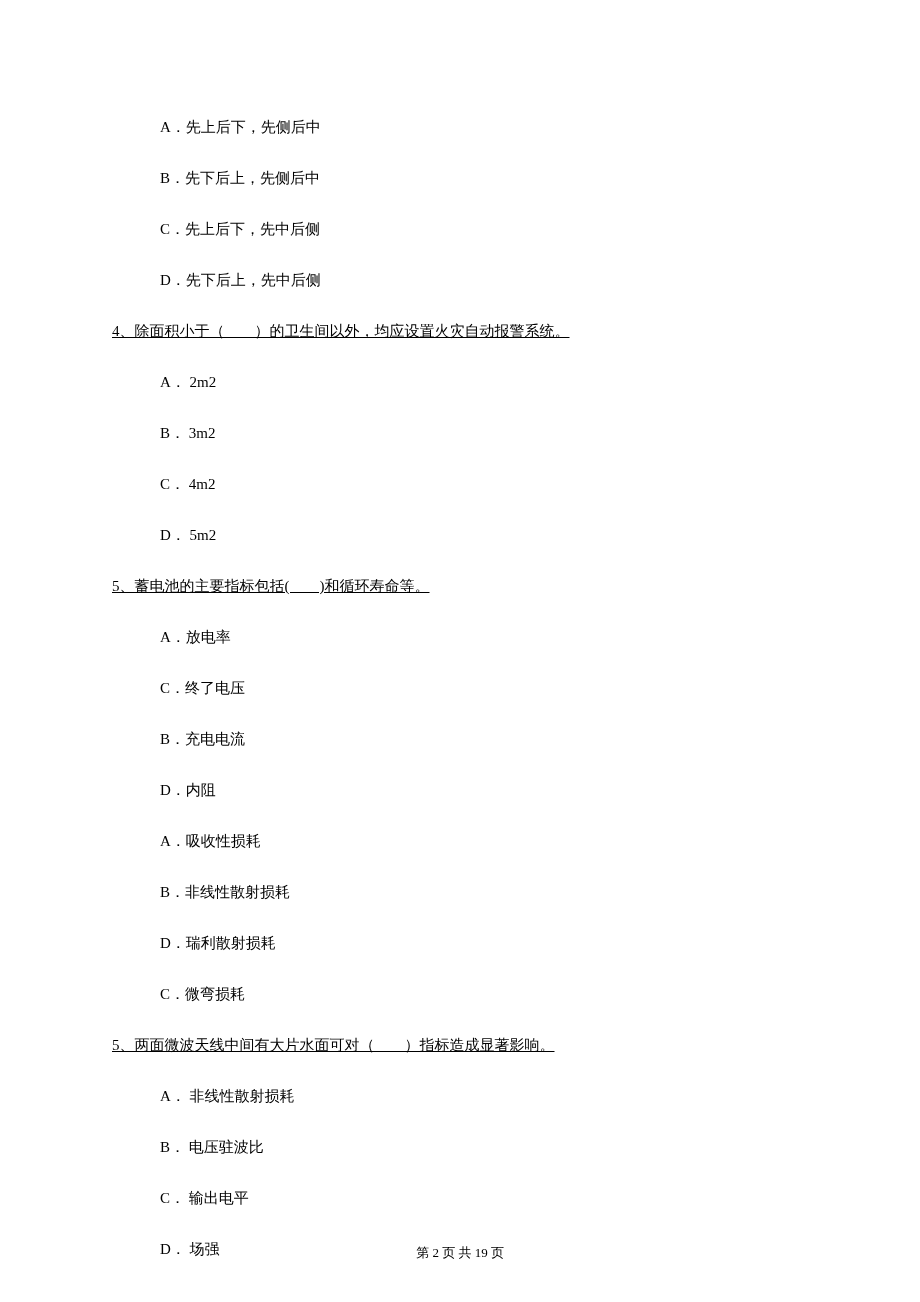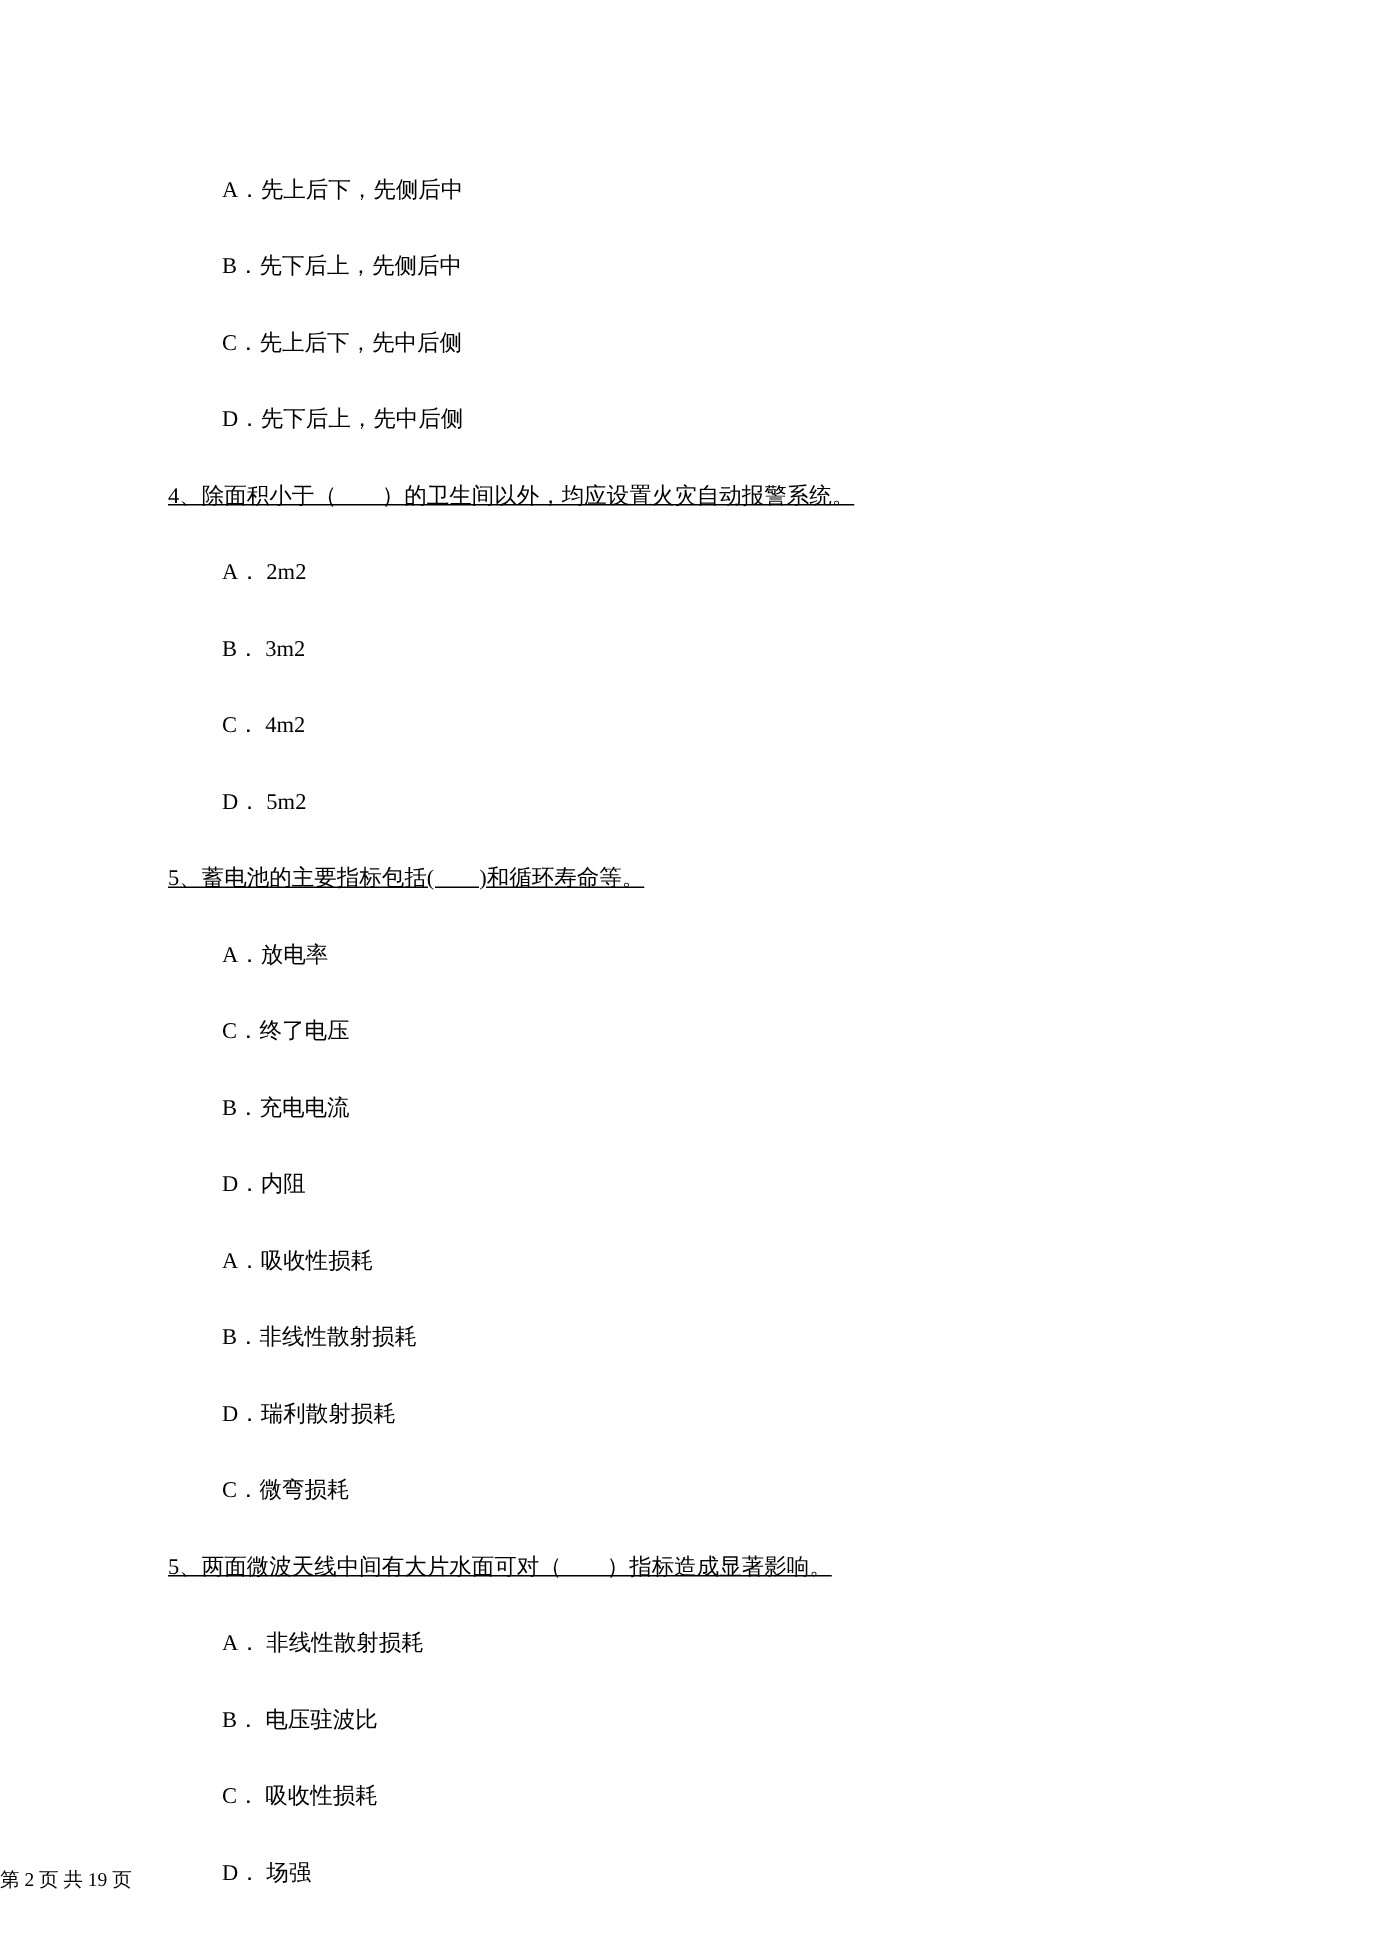--- a/index.html
+++ b/index.html
@@ -16,37 +16,38 @@
       color: #000;
       font-size: 15px;
     }
     .page-content {
       position: absolute;
       left: 112px;
       right: 112px;
       top: 117px;
     }
     .option {
-      margin-left: 36px;
+      margin-left: 48px;
       margin-bottom: 30px;
       line-height: 1.4;
     }
     .question {
       margin-bottom: 30px;
       line-height: 1.4;
       text-decoration: underline;
     }
     .q-block {
       margin-top: 0;
     }
     .page-footer {
       position: absolute;
       bottom: 40px;
       left: 0;
       right: 0;
+      text-align: center;
       font-size: 13px;
       color: #000;
     }
   </style>
 </head>
 <body>
 
 <div class="page-content">
 
   <div class="q-block">
@@ -76,19 +77,19 @@
     <div class="option">A．吸收性损耗</div>
     <div class="option">B．非线性散射损耗</div>
     <div class="option">D．瑞利散射损耗</div>
     <div class="option">C．微弯损耗</div>
   </div>
 
   <div class="q-block">
     <div class="question">5、两面微波天线中间有大片水面可对（　　）指标造成显著影响。</div>
     <div class="option">A． 非线性散射损耗</div>
     <div class="option">B． 电压驻波比</div>
-    <div class="option">C． 吸收性损耗</div>
+    <div class="option">C． 输出电平</div>
     <div class="option">D． 场强</div>
   </div>
 
 </div>
 
 <div class="page-footer">第 2 页 共 19 页</div>
 
 </body></html>

